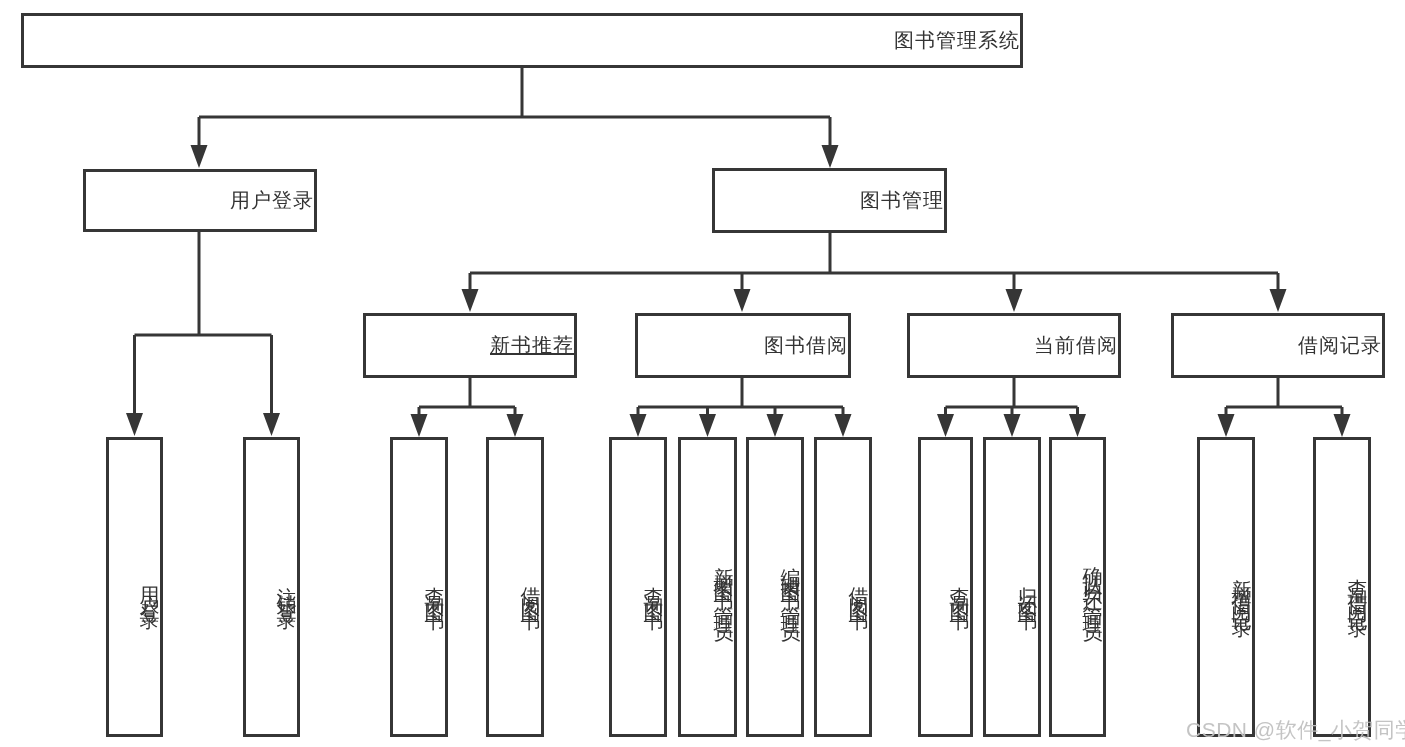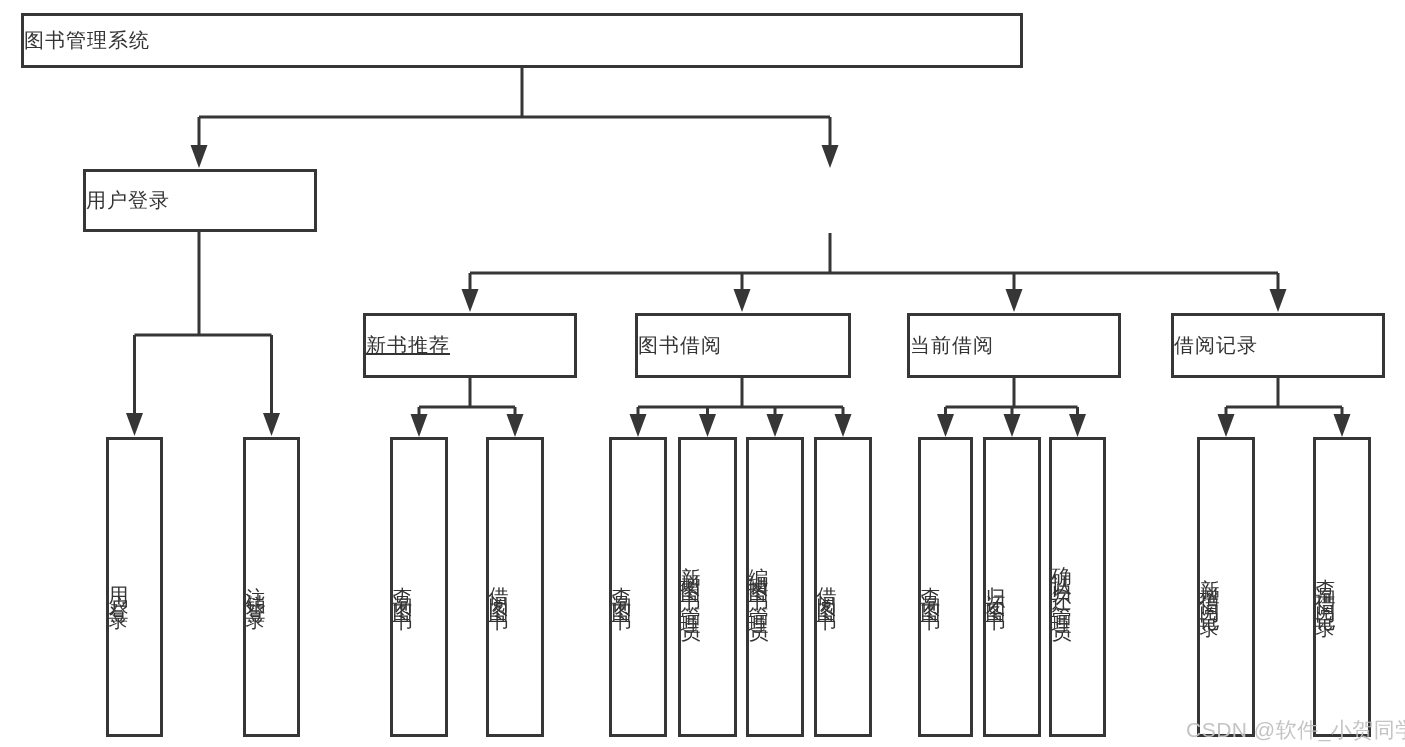--- a/index.html
+++ b/index.html
@@ -23,21 +23,21 @@
     height: 747px;
     pointer-events: none;
   }
   .node {
     position: absolute;
     box-sizing: border-box;
     background: #ffffff;
     border: 3px solid #363636;
     display: flex;
     align-items: center;
-    justify-content: flex-start;
+    justify-content: flex-end;
     color: #333333;
     font-size: 20px;
     letter-spacing: 1px;
     z-index: 2;
   }
   .node-h {  }
   .node-v {  }
   .v-label {
     writing-mode: vertical-rl;
     text-orientation: mixed;
@@ -94,20 +94,23 @@
     </g>
   </svg>
 
   <div class="node node-h" style="left:21px; top:13px; width:1002px; height:55px;">
     <span>图书管理系统</span>
   </div>
 
   <div class="node node-h" style="left:83px; top:169px; width:234px; height:63px;">
     <span>用户登录</span>
   </div>
+  <div class="node node-h" style="left:712px; top:168px; width:235px; height:65px;">
+    <span>图书管理</span>
+  </div>
 
   <div class="node node-h" style="left:363px; top:313px; width:214px; height:65px;text-decoration:underline;">
     <span>新书推荐</span>
   </div>
   <div class="node node-h" style="left:907px; top:313px; width:214px; height:65px;">
     <span>当前借阅</span>
   </div>
   <div class="node node-h" style="left:635px; top:313px; width:216px; height:65px;">
     <span>图书借阅</span>
   </div>

